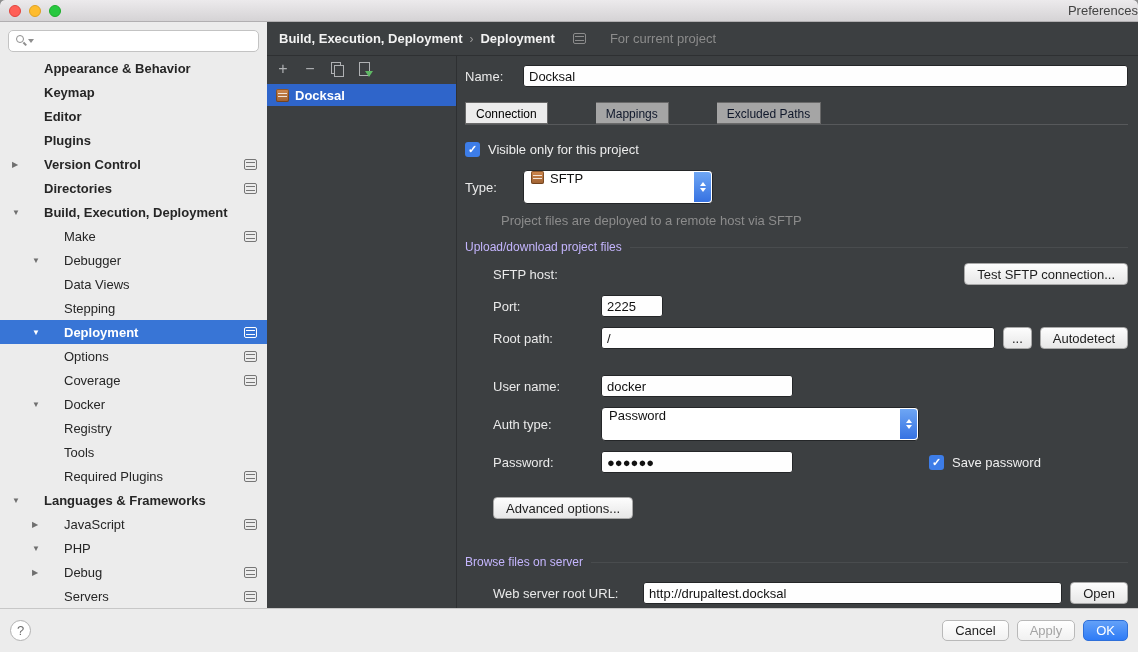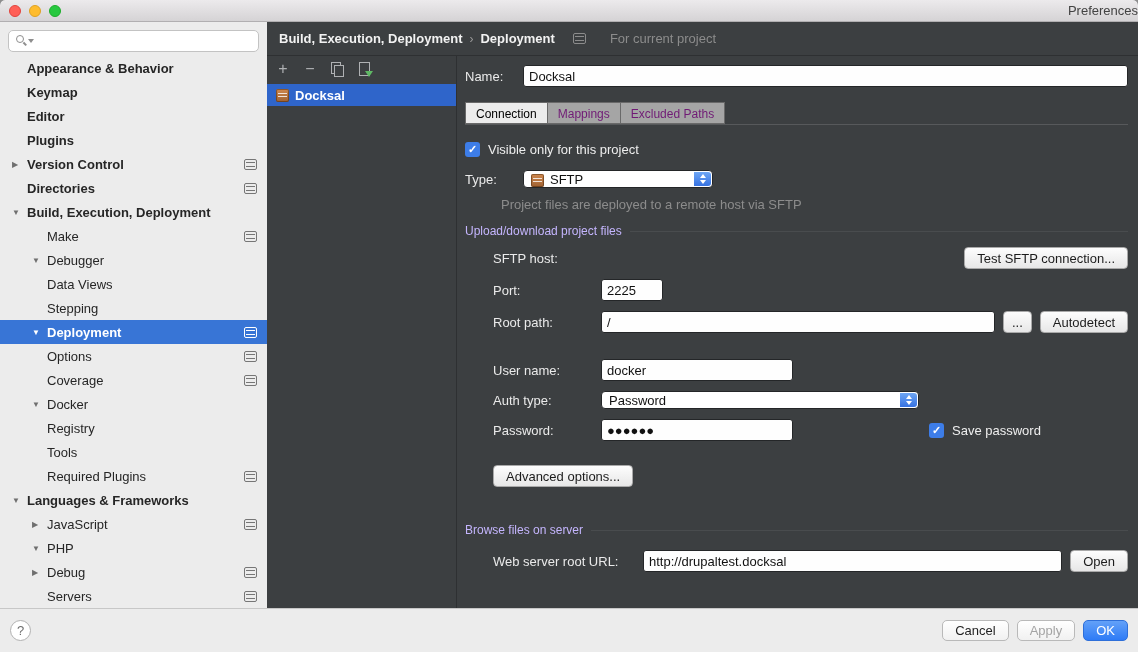--- a/index.html
+++ b/index.html
@@ -27,21 +27,21 @@
     padding:0 6px 0 28px;font:13px "Liberation Sans",sans-serif;color:#222;outline:none;}
   .mag{position:absolute;left:8px;top:5px;width:8px;height:8px;border:1.5px solid #8E8E8E;border-radius:50%;}
   .mag::after{content:"";position:absolute;left:6px;top:7px;width:4px;height:1.5px;background:#8E8E8E;transform:rotate(45deg);}
   .magcaret{position:absolute;left:20px;top:9px;width:0;height:0;border-left:3px solid transparent;border-right:3px solid transparent;border-top:4px solid #8E8E8E;}
   .tree{flex:1;overflow:hidden;font-size:13px;color:#262626;}
   .tree-row{height:24px;display:flex;align-items:center;padding-right:10px;}
   .lvl1{padding-left:12px;}
   .lvl2{padding-left:32px;}
   .lvl3{padding-left:32px;}
   .arrow{width:13px;flex:none;font-size:8px;color:#6F6F6F;}
-  .tlabel{margin-left:2px;white-space:nowrap;}
+  .tlabel{margin-left:19px;white-space:nowrap;}
   .bold .tlabel{font-weight:700;}
   .tree-row.selected{background:#3875D6;}
   .tree-row.selected .tlabel{color:#fff;font-weight:700;}
   .tree-row.selected .arrow{color:#fff;}
   .winicon{width:13px;height:11px;border:1px solid #767676;border-radius:2px;position:relative;flex:none;}
   .winicon::before{content:"";position:absolute;left:1px;right:1px;top:2px;height:1px;background:#767676;}
   .winicon::after{content:"";position:absolute;left:1px;right:1px;top:6px;height:1px;background:#767676;}
   .tree-row .winicon{margin-left:auto;}
   .tree-row.selected .winicon{border-color:#fff;}
   .tree-row.selected .winicon::before,.tree-row.selected .winicon::after{background:#fff;}
@@ -80,33 +80,33 @@
   .wname{width:50px;}
   .wmid{width:100px;}
   .wweb{width:142px;}
   .tfield{height:22px;background:#FEFEFE;border:1px solid #242628;border-radius:3px;padding:0 5px;
     font:13px "Liberation Sans",sans-serif;color:#111;outline:none;min-width:0;}
   .grow{flex:1;}
   .whost{width:352px;}
   .wport{width:62px;}
   .wuser{width:192px;}
   .row-name{margin-top:9px;}
-  .tabrow{margin-top:15px;display:flex;align-items:center;border-bottom:1px solid #57595B;}
-  .tab{height:22px;line-height:22px;padding:0 10px;font-size:12px;background:#A5A5A5;color:#701a75;
+  .tabrow{margin-top:15px;display:flex;align-items:center;border-bottom:1px solid #57595B;gap:48px;}
+  .tab{height:22px;line-height:22px;padding:0 10px;font-size:12px;background:#A5A5A5;color:#0f172a;
     border:1px solid #696969;border-left:none;}
   .tab:first-child{border-left:1px solid #696969;}
   .tab.active{background:#ECECEC;color:#000;}
   .row-visible{margin-top:17px;}
   .checkbox{width:15px;height:15px;border-radius:3px;background:#3D7DE8;display:inline-flex;
     align-items:center;justify-content:center;flex:none;}
   .check{color:#fff;font-size:11px;font-weight:700;line-height:1;}
   .cblabel{color:#EEEEEE;}
   .row-type{margin-top:13px;}
-  .combo{height:18px;background:#fff;border:1px solid #242628;border-radius:4px;display:flex;
-    align-items:flex-end;gap:6px;padding:0 24px 0 7px;position:relative;color:#111;}
+  .combo{height:34px;background:#fff;border:1px solid #242628;border-radius:4px;display:flex;
+    align-items:flex-start;gap:6px;padding:0 24px 0 7px;position:relative;color:#111;}
   .wtype{width:190px;}
   .wauth{width:318px;}
   .stepper{position:absolute;right:1px;top:1px;bottom:1px;width:17px;border-radius:0 3px 3px 0;
     background:linear-gradient(#6EA6F4,#3672E2);display:flex;flex-direction:column;align-items:center;justify-content:center;gap:2px;}
   .stepper i{display:block;width:0;height:0;border-left:3.5px solid transparent;border-right:3.5px solid transparent;}
   .stepper .up{border-bottom:4px solid #fff;}
   .stepper .down{border-top:4px solid #fff;}
   .hint{margin-top:9px;padding-left:36px;color:#8C8C8C;}
   .sectionhead{display:flex;align-items:center;color:#c4b5fd;font-size:12px;}
   .sectionhead::after{content:"";flex:1;height:1px;background:#494C4E;margin-left:8px;}

